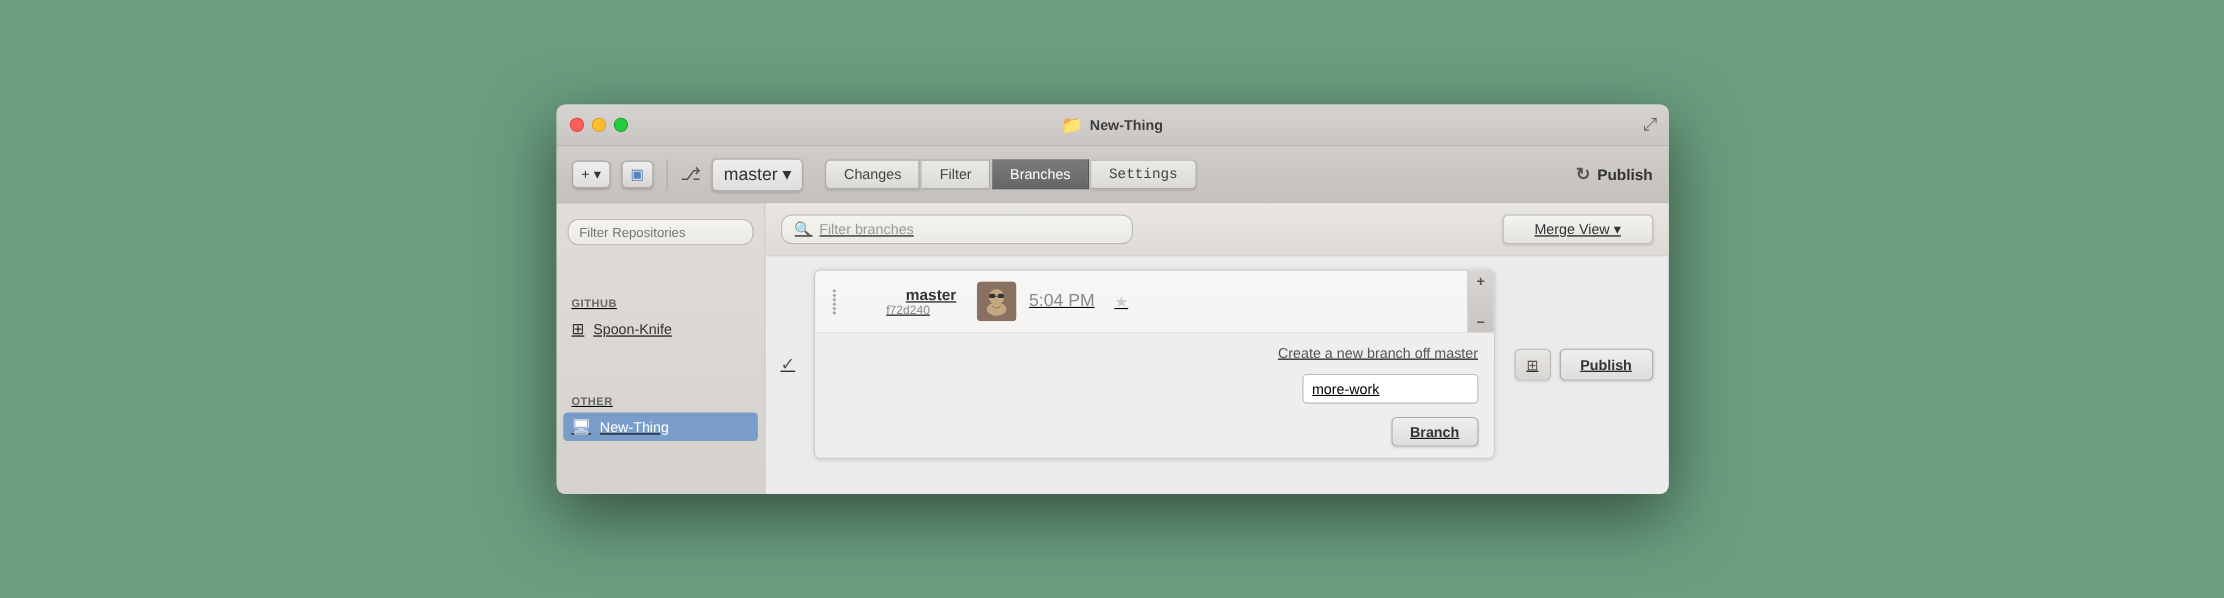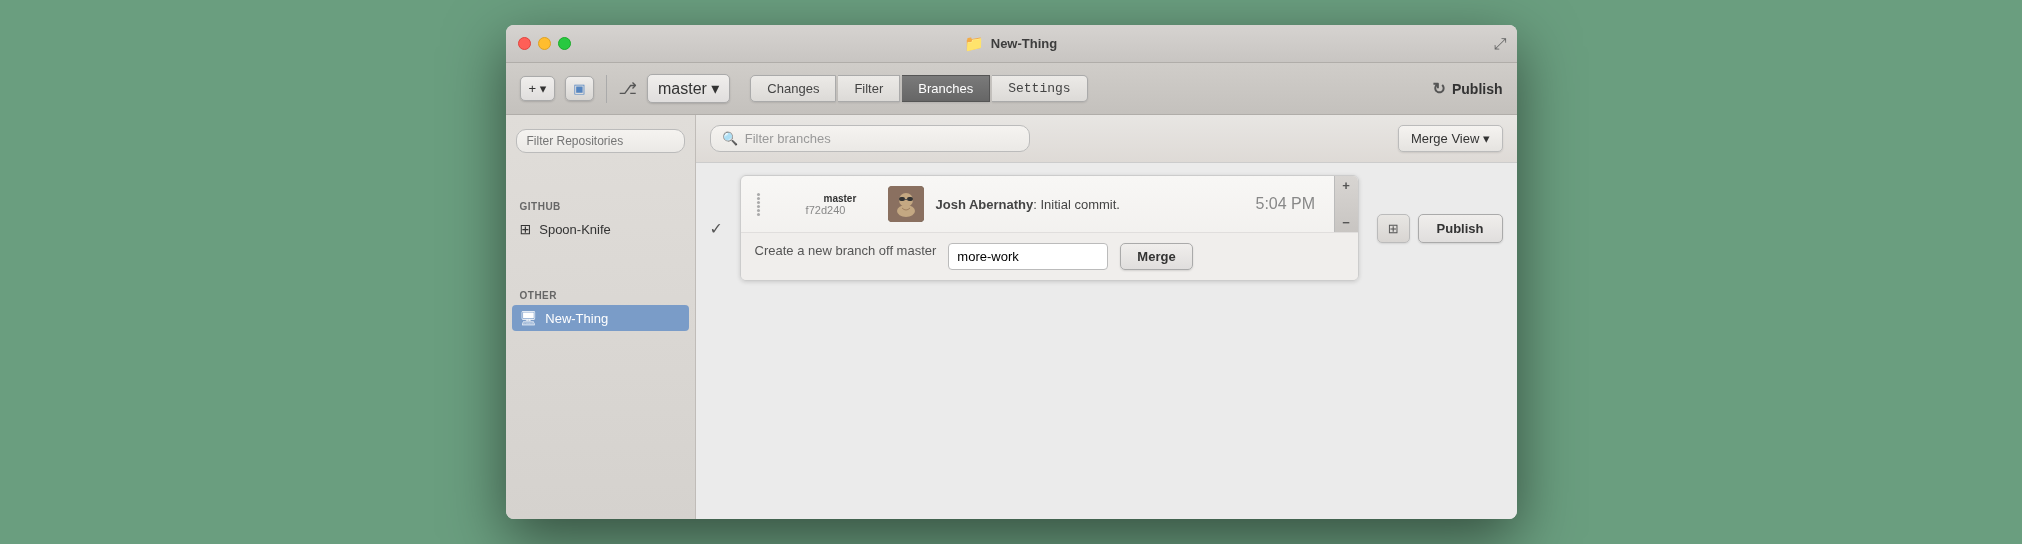--- a/index.html
+++ b/index.html
@@ -179,21 +179,22 @@
     }
 
     .sync-icon {
       font-size: 16px;
       color: #555;
     }
 
     
     .main {
       display: flex;
-      height: 404px;
+      height: 264px;
+      text-decoration: underline;
     }
 
     
     .sidebar {
       width: 190px;
       background: linear-gradient(to bottom, #e0ddd9, #d5d2ce);
       border-right: 1px solid #c0bcb8;
       padding: 10px 0;
       flex-shrink: 0;
     }
@@ -289,21 +290,21 @@
       flex: 1;
     }
 
     .search-box input::placeholder { color: #999; }
 
     .merge-view-btn {
       margin-left: auto;
       background: linear-gradient(to bottom, #f5f3f0, #e5e3e0);
       border: 1px solid #bbb;
       border-radius: 5px;
-      padding: 5px 12px;
+      padding: 5px 28px;
       font-size: 13px;
       cursor: pointer;
       color: #333;
       display: flex;
       align-items: center;
       gap: 4px;
       box-shadow: 0 1px 2px rgba(0,0,0,0.1);
     }
 
     .content-body {
@@ -362,21 +363,21 @@
       border-radius: 50%;
     }
 
     .branch-info {
       display: flex;
       flex-direction: column;
       min-width: 100px;
     }
 
     .branch-name {
-      font-size: 10px;
+      font-size: 14px;
       font-weight: 700;
       color: #333;
       padding-left: 48px;
     }
 
     .branch-hash {
       font-size: 11px;
       color: #888;
       text-align: center;
     }
@@ -446,23 +447,24 @@
       cursor: pointer;
       color: #555;
       font-size: 13px;
       font-weight: bold;
       line-height: 1;
     }
 
     .new-branch-row {
       padding: 10px 14px;
       display: flex;
-      align-items: flex-start;
+      align-items: flex-end;
       gap: 12px;
       background: #f0eeec;
+      flex-direction: column;
     }
 
     .new-branch-label {
       font-size: 13px;
       color: #555;
     }
 
     .new-branch-input {
       padding: 5px 8px;
       border: 1px solid #bbb;
@@ -622,37 +624,34 @@
                     <circle cx="18" cy="14" r="7" fill="#c4a882"></circle>
                     <rect x="11" y="11" width="6" height="4" rx="2" fill="#333"></rect>
                     <rect x="19" y="11" width="6" height="4" rx="2" fill="#333"></rect>
                     <rect x="17" y="13" width="2" height="1" fill="#555"></rect>
                     <ellipse cx="18" cy="25" rx="9" ry="6" fill="#c4a882"></ellipse>
                     <path d="M14 22 Q18 26 22 22" stroke="#a08060" stroke-width="1" fill="none"></path>
                   </svg>
                 </div>
               </div>
 
-              <span class="commit-message">
-                <strong>Josh Abernathy</strong>: <span>Initial commit.</span>
-              </span>
 
               <span class="commit-time">5:04 PM</span>
               <button class="star-btn">★</button>
 
               <div class="branch-card-side">
                 <button class="side-plus">+</button>
                 <button class="side-minus">−</button>
               </div>
             </div>
 
             <div class="new-branch-row">
               <span class="new-branch-label">Create a new branch off master</span>
               <input class="new-branch-input" type="text" value="more-work" style="">
-              <button class="branch-btn">Merge</button>
+              <button class="branch-btn">Branch</button>
             </div>
           </div>
 
           <div class="action-buttons">
             <button class="icon-btn">
               <span>⊞</span>
             </button>
             <button class="publish-right-btn">Publish</button>
           </div>
         </div>

